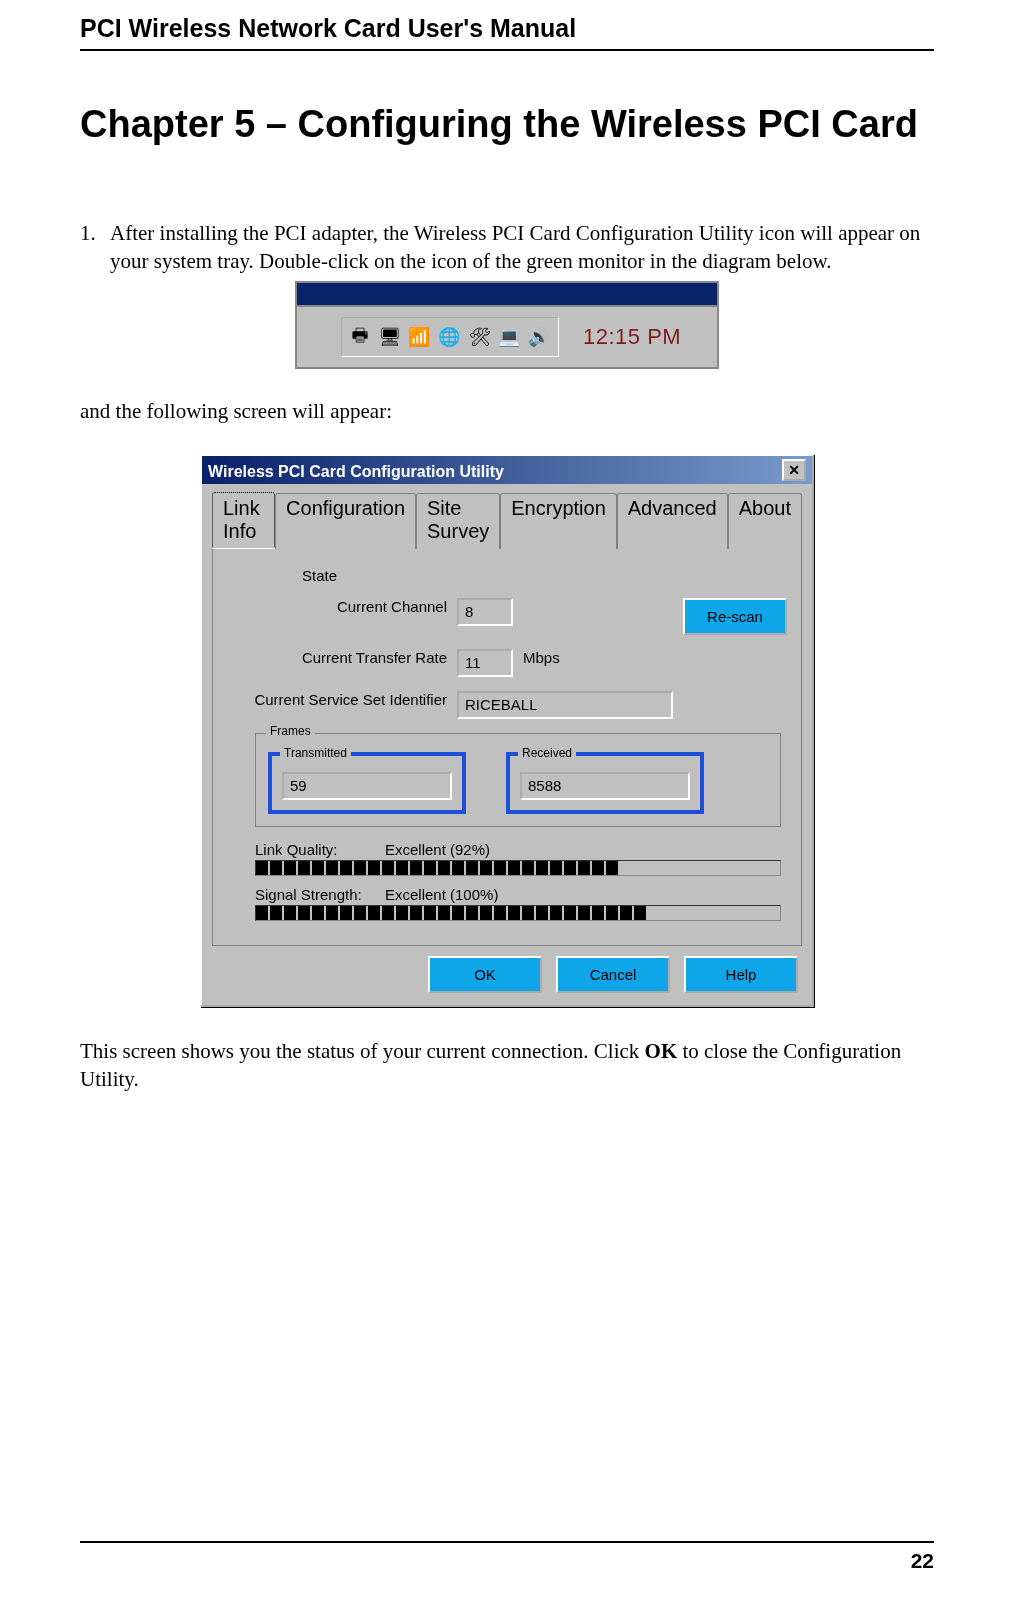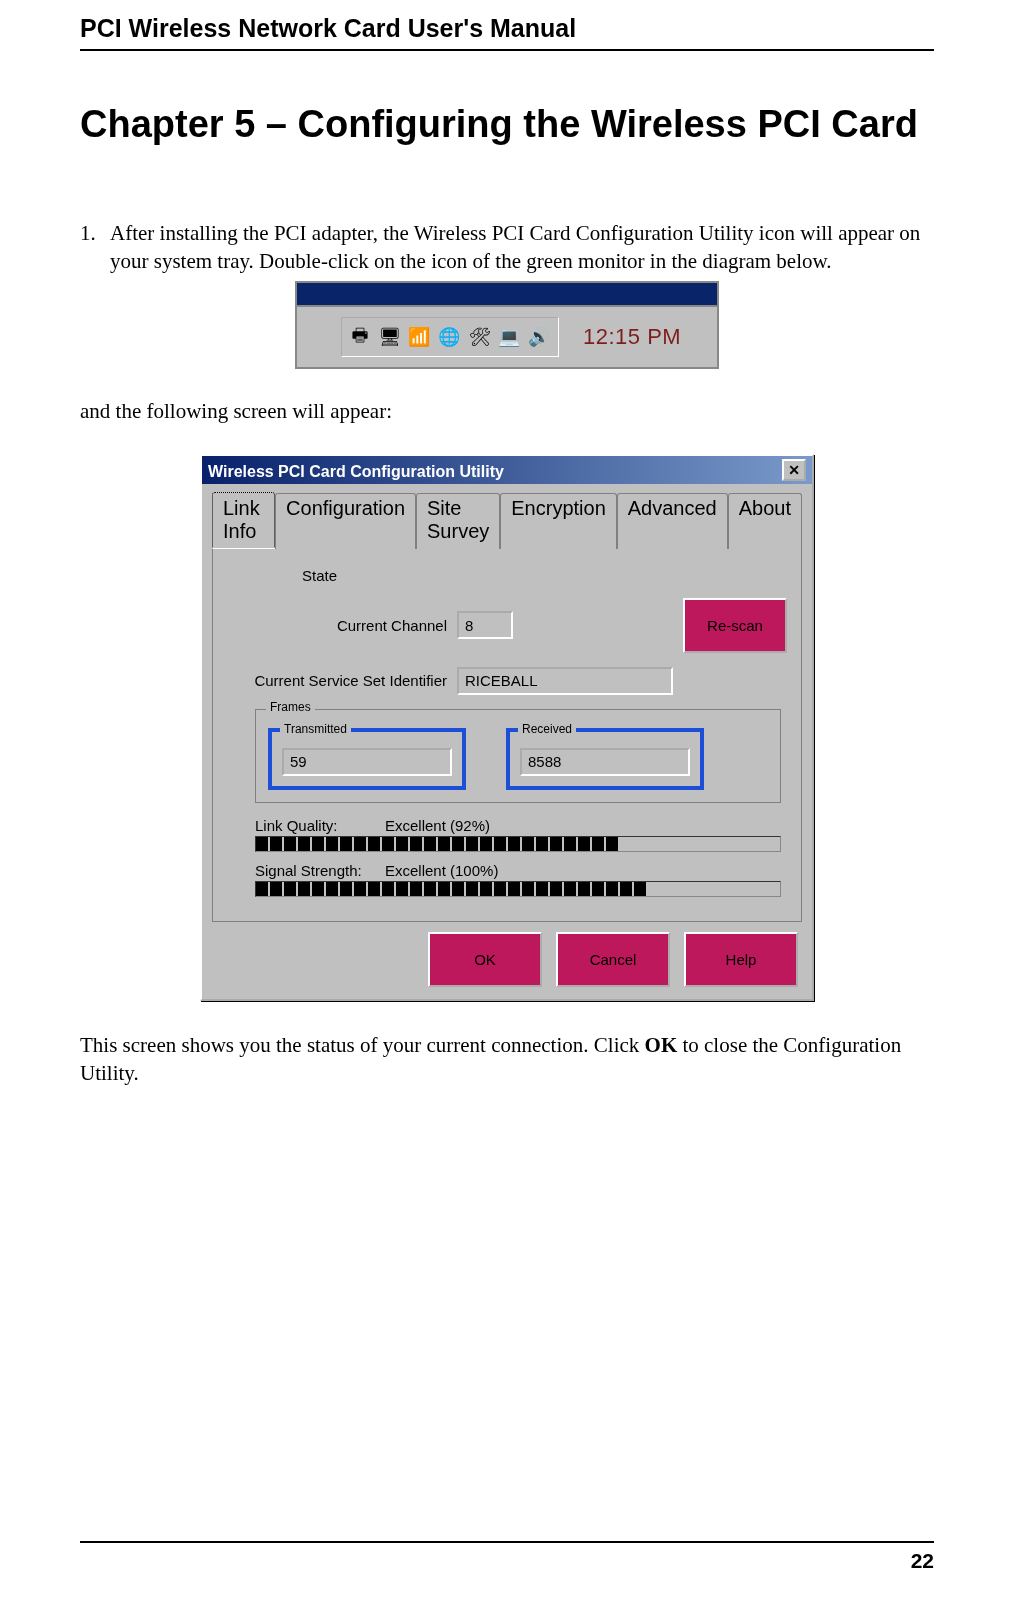--- a/index.html
+++ b/index.html
@@ -157,40 +157,39 @@
   }
   .tabpanel {
     margin: 0 10px;
     border: 1px solid #808080;
     border-top: 1px solid #fff;
     padding: 18px 14px 14px 14px;
     background: #c0c0c0;
   }
   .row {
     display: flex;
-    align-items: center;
     margin-bottom: 14px;
   }
   .row .lbl {
     text-align: right;
     padding-right: 10px;
   }
   .sunken {
     background: #c0c0c0;
     border: 2px inset #fff;
     padding: 2px 6px;
     height: 20px;
     display: flex;
     align-items: center;
     font-size: 15px;
   }
   .btn {
-    background: #be185d;
+    background: #0ea5e9;
     border: 2px outset #fff;
-    padding: 17px 0;
+    padding: 8px 0;
     font-size: 15px;
     text-align: center;
   }
   .groupbox {
     border: 1px solid #808080;
     border-top-color: #808080;
     position: relative;
     padding: 18px 12px 12px 12px;
     margin: 8px 6px 14px 28px;
   }
@@ -319,20 +318,25 @@
           <div class="lbl" style="width:110px">State</div>
         </div>
 
         <div class="row">
           <div class="lbl" style="width:220px">Current Channel</div>
           <div class="sunken" style="width:40px">8</div>
           <div style="flex:1"></div>
           <div class="btn" style="width:100px">Re-scan</div>
         </div>
 
+        <div class="row">
+          <div class="lbl" style="width:220px">Current Transfer Rate</div>
+          <div class="sunken" style="width:40px">11</div>
+          <div style="padding-left:10px">Mbps</div>
+        </div>
 
         <div class="row">
           <div class="lbl" style="width:220px">Current Service Set Identifier</div>
           <div class="sunken" style="width:200px">RICEBALL</div>
         </div>
 
         <div class="groupbox">
           <div class="legend">Frames</div>
           <div class="frames-row">
             <div class="inner-group">

